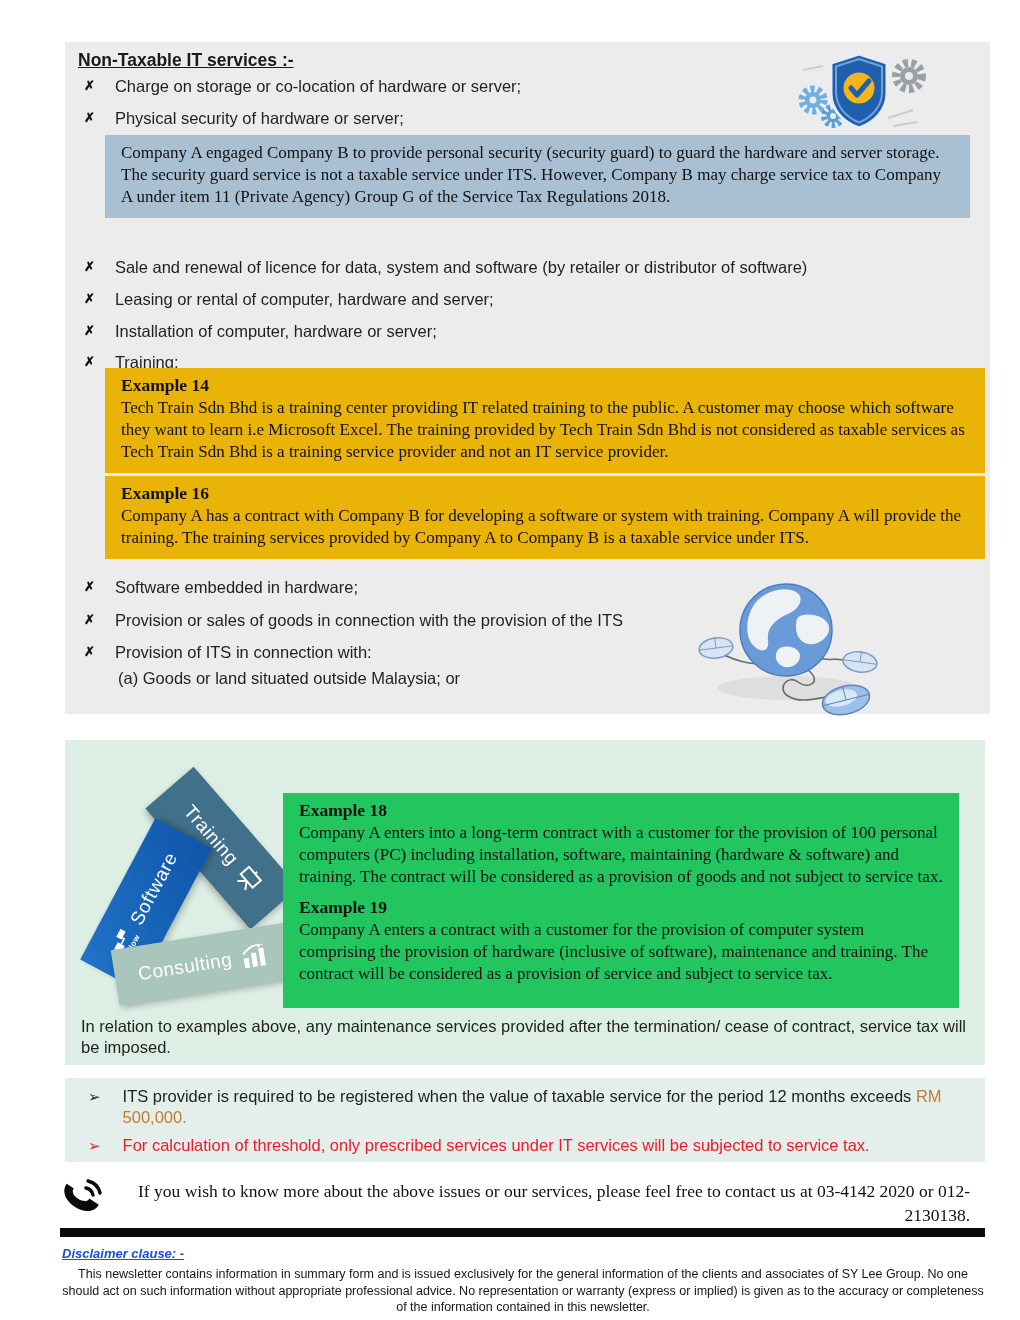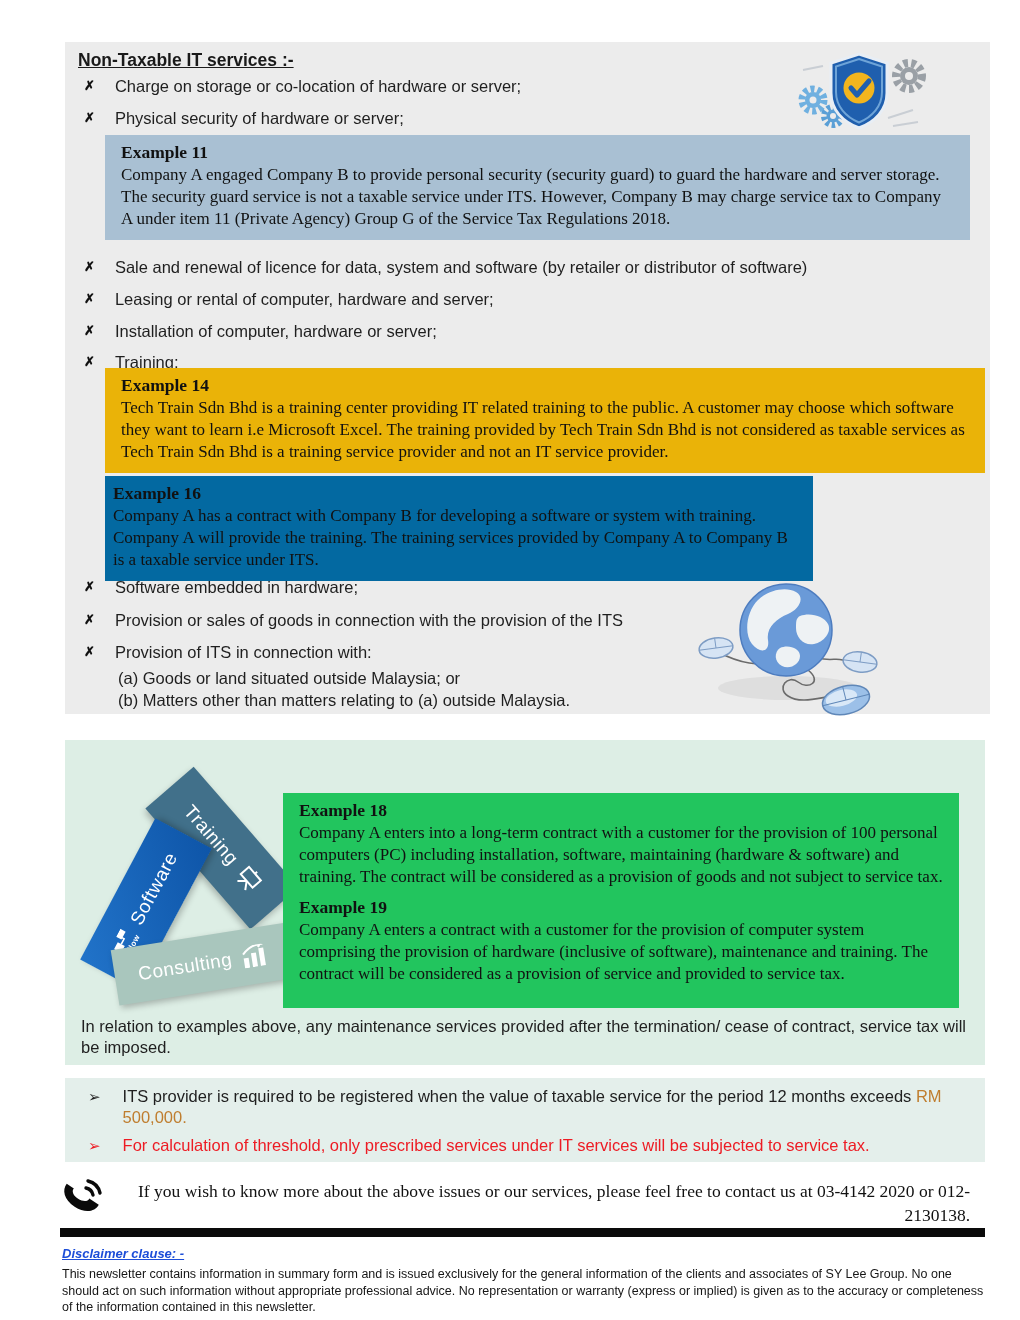--- a/index.html
+++ b/index.html
@@ -17,37 +17,37 @@
 
   .brow { position:absolute; left:84px; display:flex; gap:20px; font-size:16.5px; color:#1f1f1f; line-height:1.25; }
   .brow .mark { font-size:13px; font-weight:bold; padding-top:2px; color:#111; }
   .subrow { position:absolute; left:118px; font-size:16.5px; color:#1f1f1f;text-align:right; }
 
   .exbox { position:absolute; font-family:"Liberation Serif", serif; color:#111; padding:7px 16px 10px 16px; }
   .exbox .extitle { font-weight:bold; font-size:17.5px; margin-bottom:1px; }
   .exbox .exbody  { font-size:17px; line-height:1.30; }
   #ex11 { left:105px; top:135px; width:865px; background:#a9c0d3; }
   #ex14 { left:105px; top:368px; width:880px; background:#eab308; }
-  #ex16 { left:105px; top:476px; width:708px; background:#0369a1;padding-left:8px; }
+  #ex16 { left:105px; top:476px; width:880px; background:#eab308; }
   #ex1819 { left:283px; top:793px; width:676px; height:215px; background:#22c55e; }
   #ex1819 .exgap { height:9px; }
 
   #intro { left:81px; top:749px; width:880px; font-size:16.5px; line-height:1.35; color:#1f1f1f; }
   #note  { left:81px; top:1016px; width:895px; font-size:16.5px; line-height:1.3; color:#1f1f1f; }
 
   .arow { position:absolute; left:88px; display:flex; gap:22px; font-size:16.5px; line-height:1.3; color:#1f1f1f; }
   .arow .arr { font-size:15px; padding-top:1px; }
   .orange { color:#bf7d2e; }
   .red { color:#ed1c24; }
 
   #contact-text { left:110px; top:1180px; width:860px; font-family:"Liberation Serif", serif; font-size:17.5px; line-height:1.35; color:#111;text-align:right; }
   #black-bar { left:60px; top:1228px; width:925px; height:9px; background:#0a0a0a; }
 
   #disc-title { left:62px; top:1246px; font-size:13px; font-weight:bold; font-style:italic; text-decoration:underline; color:#1d4ed8; }
-  #disc-body  { left:62px; top:1266px; width:922px; font-size:12.5px; line-height:1.33; color:#161616; }
+  #disc-body  { left:62px; top:1266px; width:922px; font-size:12.5px; line-height:1.33; color:#161616;text-align:center; }
 
   
   #diagram { left:72px; top:796px; width:215px; height:215px; }
   .ribbon { position:absolute; display:flex; align-items:center; justify-content:center;
             color:#fff; font-size:19px; letter-spacing:0.5px; box-shadow:2px 3px 6px rgba(0,0,0,0.25); }
   #rib-software  { width:160px; height:64px; left:-6px; top:76px; transform:rotate(-62deg);
                    background:linear-gradient(135deg,#2173c9,#0e55a8); }
   #rib-training  { width:160px; height:64px; left:70px; top:20px; transform:rotate(49deg);
                    background:#41708a; }
   #rib-consulting{ width:178px; height:56px; left:42px; top:140px; transform:rotate(-9deg);
@@ -98,21 +98,20 @@
       <g>
         <path d="M66 6 L94 15 V45 C94 62 82 74 66 80 C50 74 38 62 38 45 V15 Z" fill="#1f5fae" stroke="#e8eef5" stroke-width="3"></path>
         <path d="M66 11 L89 18.5 V44 C89 58.5 79 69 66 74.5 C53 69 43 58.5 43 44 V18.5 Z" fill="none" stroke="#6ea4d8" stroke-width="2"></path>
         <circle cx="66" cy="40" r="15.5" fill="#f2b51e"></circle>
         <path d="M58 40 l6 7 l12 -14" fill="none" stroke="#1f5fae" stroke-width="5" stroke-linecap="round" stroke-linejoin="round"></path>
       </g>
     </svg>
   </div>
 
   <div id="ex11" class="exbox">
-    <div class="extitle">Example 11</div>
     <div class="exbody">Company A engaged Company B to provide personal security (security guard) to guard the hardware and server storage. The security guard service is not a taxable service under ITS. However, Company B may charge service tax to Company A under item 11 (Private Agency) Group G of the Service Tax Regulations 2018.</div>
   </div>
 
   <div class="brow" style="top:257px;">
     <span class="mark">✗</span>
     <span>Sale and renewal of licence for data, system and software (by retailer or distributor of software)</span>
   </div>
   <div class="brow" style="top:289px;">
     <span class="mark">✗</span>
     <span>Leasing or rental of computer, hardware and server;</span>
@@ -142,21 +141,20 @@
   </div>
   <div class="brow" style="top:610px;">
     <span class="mark">✗</span>
     <span>Provision or sales of goods in connection with the provision of the ITS</span>
   </div>
   <div class="brow" style="top:642px;">
     <span class="mark">✗</span>
     <span>Provision of ITS in connection with:</span>
   </div>
   <div class="subrow" style="top:669px;">(a) Goods or land situated outside Malaysia; or</div>
-  <div class="subrow" style="top:691px;">(b) Matters other than matters relating to (a) outside Malaysia.</div>
 
   <div class="abs" style="left:688px; top:570px; width:205px; height:150px;">
     <svg width="205" height="150" viewBox="0 0 205 150">
       <ellipse cx="100" cy="118" rx="70" ry="12" fill="#000" opacity="0.06"></ellipse>
 
       <path d="M30 82 C55 95 70 95 85 92" stroke="#6b6b6b" stroke-width="1.6" fill="none"></path>
       <path d="M120 100 C135 112 120 120 110 112 C100 104 88 118 100 126 C112 134 130 128 145 126" stroke="#6b6b6b" stroke-width="1.6" fill="none"></path>
       <path d="M130 88 C145 92 150 86 160 92" stroke="#6b6b6b" stroke-width="1.6" fill="none"></path>
 
       <circle cx="98" cy="60" r="46" fill="#6a9ad8"></circle>
@@ -222,21 +220,21 @@
   </div>
 
   <div id="ex1819" class="exbox">
     <div>
       <div class="extitle">Example 18</div>
       <div class="exbody">Company A enters into a long-term contract with a customer for the provision of 100 personal computers (PC) including installation, software, maintaining (hardware &amp; software) and training. The contract will be considered as a provision of goods and not subject to service tax.</div>
     </div>
     <div class="exgap"></div>
     <div>
       <div class="extitle">Example 19</div>
-      <div class="exbody">Company A enters a contract with a customer for the provision of computer system comprising the provision of hardware (inclusive of software), maintenance and training. The contract will be considered as a provision of service and provided to service tax.</div>
+      <div class="exbody">Company A enters a contract with a customer for the provision of computer system comprising the provision of hardware (inclusive of software), maintenance and training. The contract will be considered as a provision of service and subject to service tax.</div>
     </div>
   </div>
 
   <div id="note" class="abs">In relation to examples above, any maintenance services provided after the termination/ cease of contract, service tax will be imposed.</div>
 
   <div id="panel3" class="panel"></div>
 
   <div class="arow" style="top:1086px; width:855px;">
     <span class="arr">➢</span>
     <span><span>ITS provider is required to be registered when the value of taxable service for the period 12 months exceeds </span><span class="orange">RM 500,000.</span></span>

